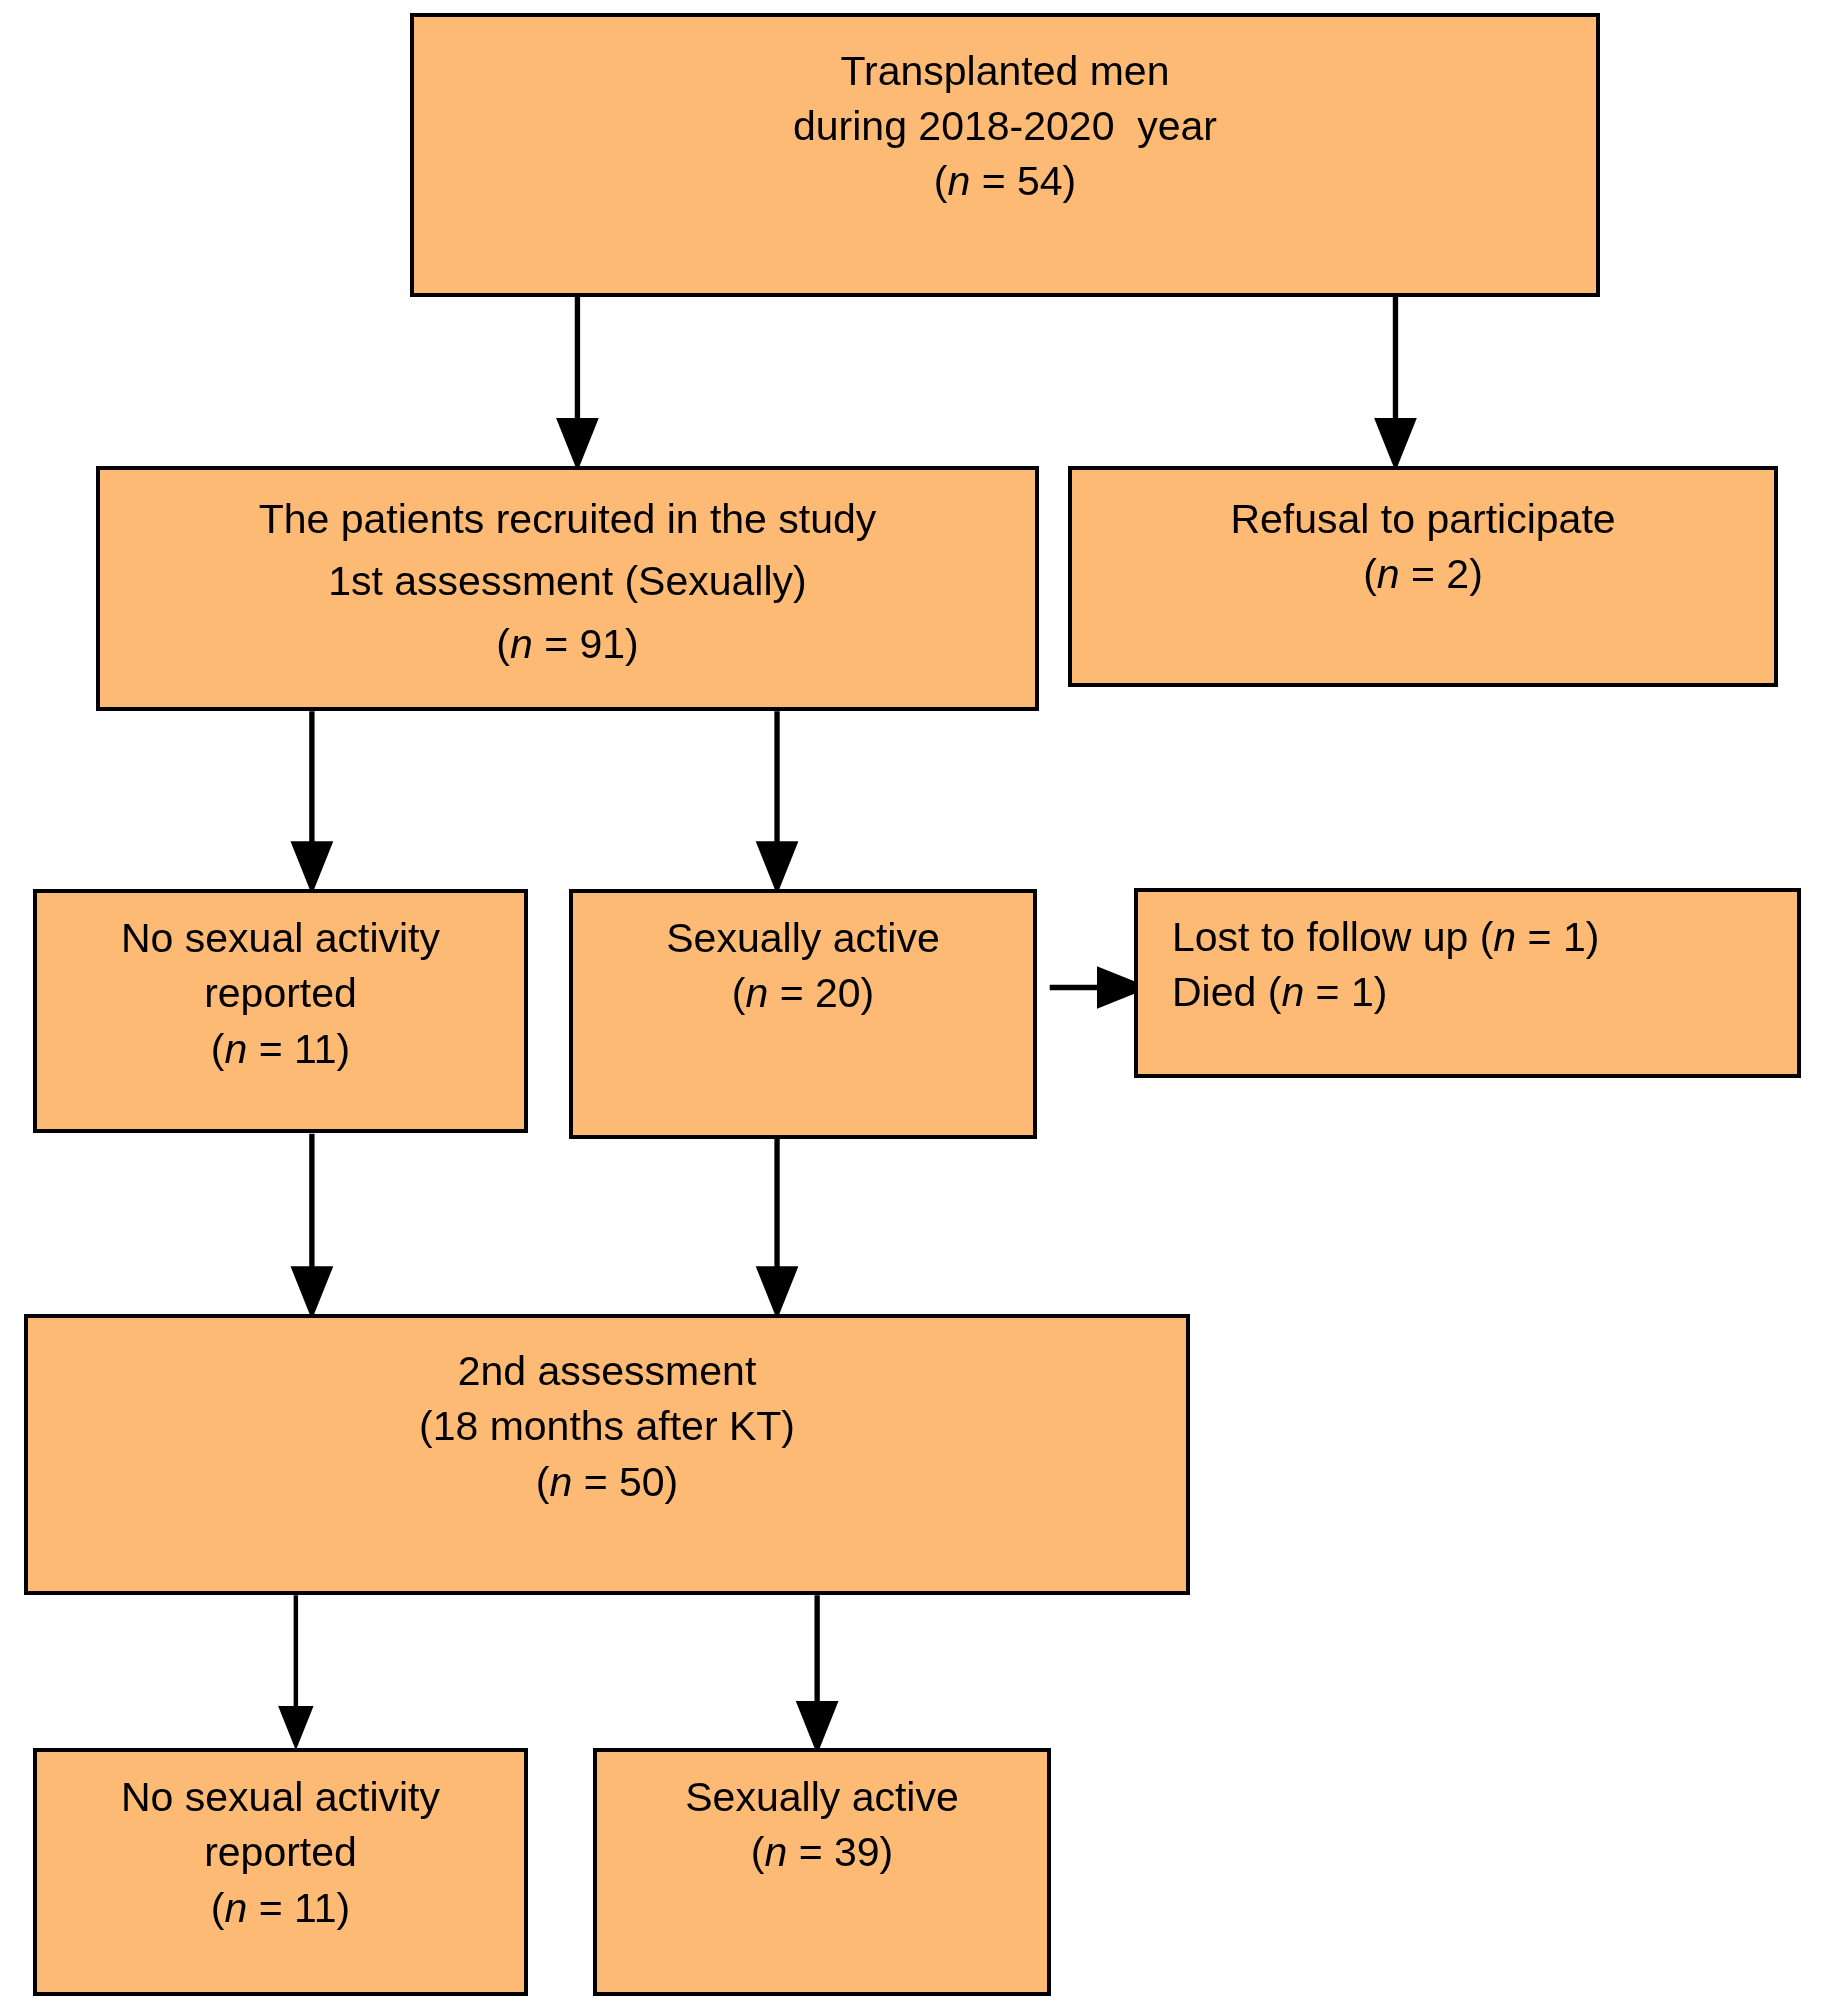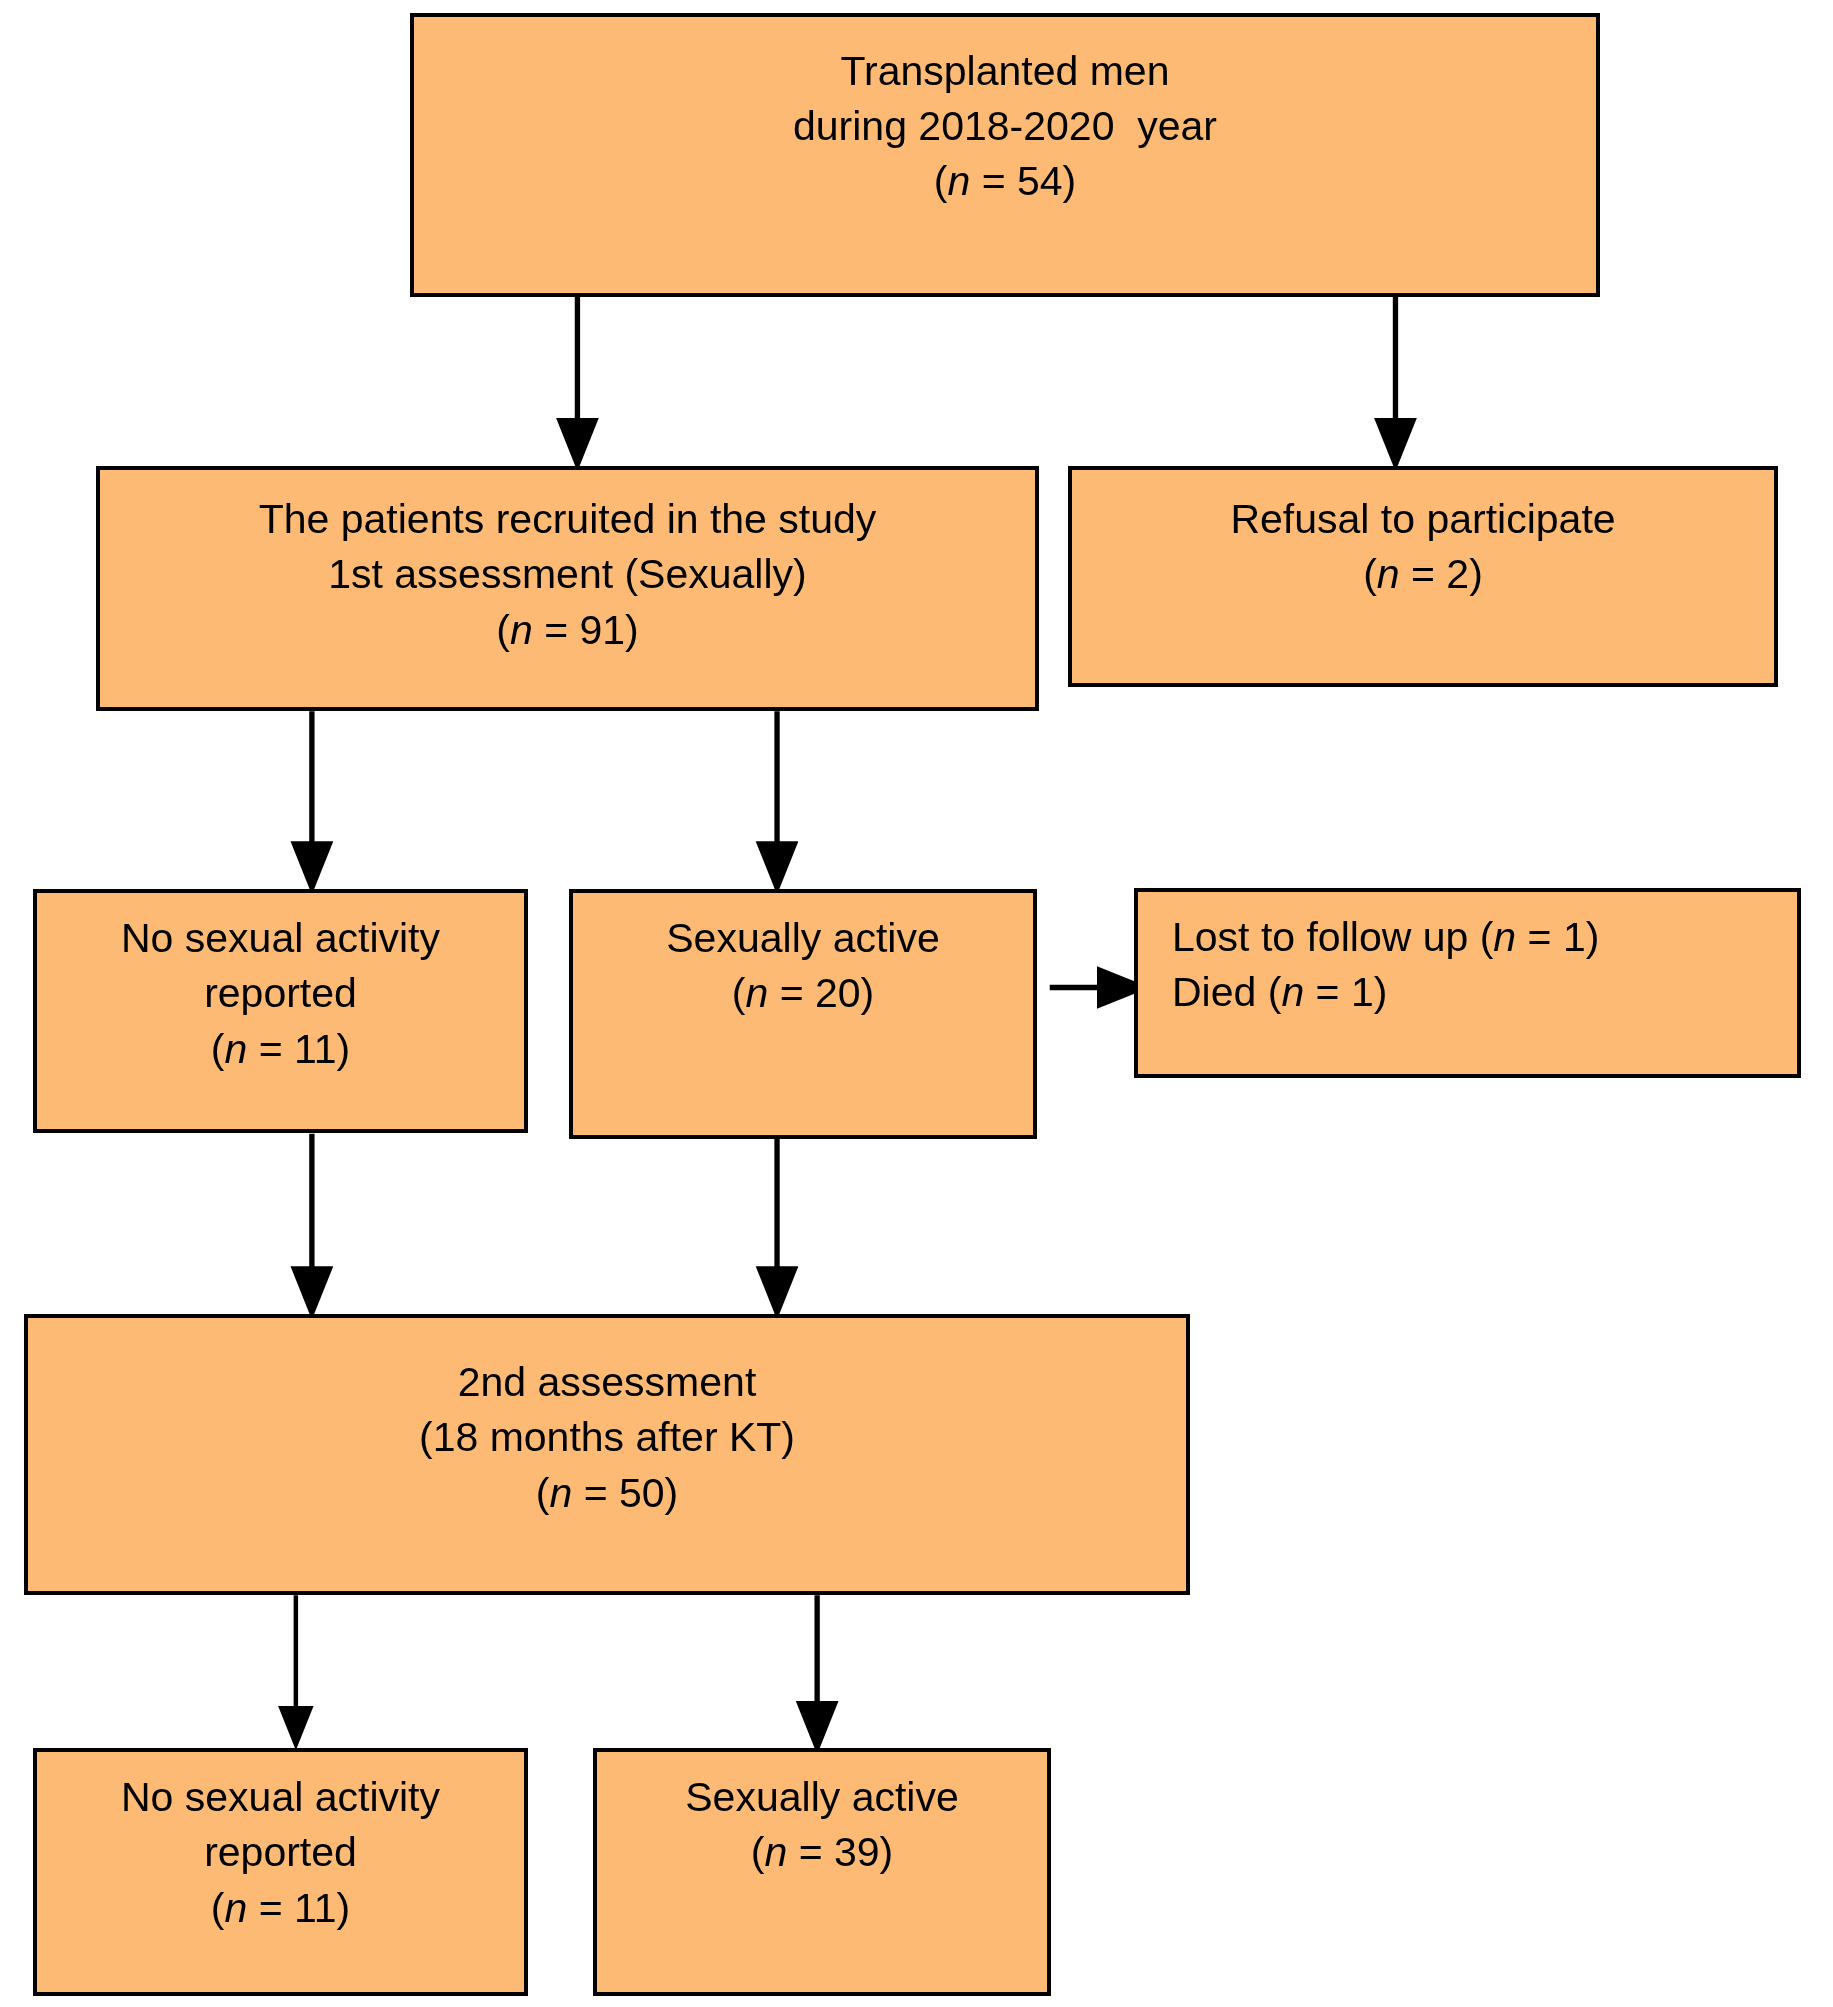--- a/index.html
+++ b/index.html
@@ -89,21 +89,21 @@
       <path d="M917,1790 L917,1940" stroke="#000000" stroke-width="6" fill="none" marker-end="url(#ah)"></path>
     </g>
   </svg>
 
   <div class="node center" style="left:410px; top:12.5px; width:1190px; height:284px; padding-top:27px;">
     <div class="line"><span>Transplanted men</span><span class="ital"></span><span></span></div>
     <div class="line"><span>during 2018-2020  year</span><span class="ital"></span><span></span></div>
     <div class="line"><span>(</span><span class="ital">n</span><span> = 54)</span></div>
   </div>
 
-  <div class="node center" style="left:96px; top:466px; width:943px; height:245px; padding-top:22px;">
+  <div class="node center" style="left:96px; top:466px; width:943px; height:245px; padding-top:22px;gap:7px;">
     <div class="line"><span>The patients recruited in the study</span><span class="ital"></span><span></span></div>
     <div class="line"><span>1st assessment (Sexually)</span><span class="ital"></span><span></span></div>
     <div class="line"><span>(</span><span class="ital">n</span><span> = 91)</span></div>
   </div>
 
   <div class="node center" style="left:1068px; top:466px; width:710px; height:221px; padding-top:22px;">
     <div class="line"><span>Refusal to participate</span><span class="ital"></span><span></span></div>
     <div class="line"><span>(</span><span class="ital">n</span><span> = 2)</span></div>
   </div>
 
@@ -116,21 +116,21 @@
   <div class="node center" style="left:569px; top:889px; width:468px; height:250px; padding-top:18px;">
     <div class="line"><span>Sexually active</span><span class="ital"></span><span></span></div>
     <div class="line"><span>(</span><span class="ital">n</span><span> = 20)</span></div>
   </div>
 
   <div class="node leftal" style="left:1134px; top:888px; width:667px; height:190px; padding-top:18px; padding-left:34px;">
     <div class="line"><span>Lost to follow up (</span><span class="ital">n</span><span> = 1)</span></div>
     <div class="line"><span>Died (</span><span class="ital">n</span><span> = 1)</span></div>
   </div>
 
-  <div class="node center" style="left:24px; top:1314px; width:1166px; height:281px; padding-top:37px;">
+  <div class="node center" style="left:24px; top:1314px; width:1166px; height:281px; padding-top:26px;">
     <div class="line"><span>2nd assessment</span><span class="ital"></span><span></span></div>
     <div class="line"><span>(18 months after KT)</span><span class="ital"></span><span></span></div>
     <div class="line"><span>(</span><span class="ital">n</span><span> = 50)</span></div>
   </div>
 
   <div class="node center" style="left:33px; top:1748px; width:495px; height:248px; padding-top:18px;">
     <div class="line"><span>No sexual activity</span><span class="ital"></span><span></span></div>
     <div class="line"><span>reported</span><span class="ital"></span><span></span></div>
     <div class="line"><span>(</span><span class="ital">n</span><span> = 11)</span></div>
   </div>

